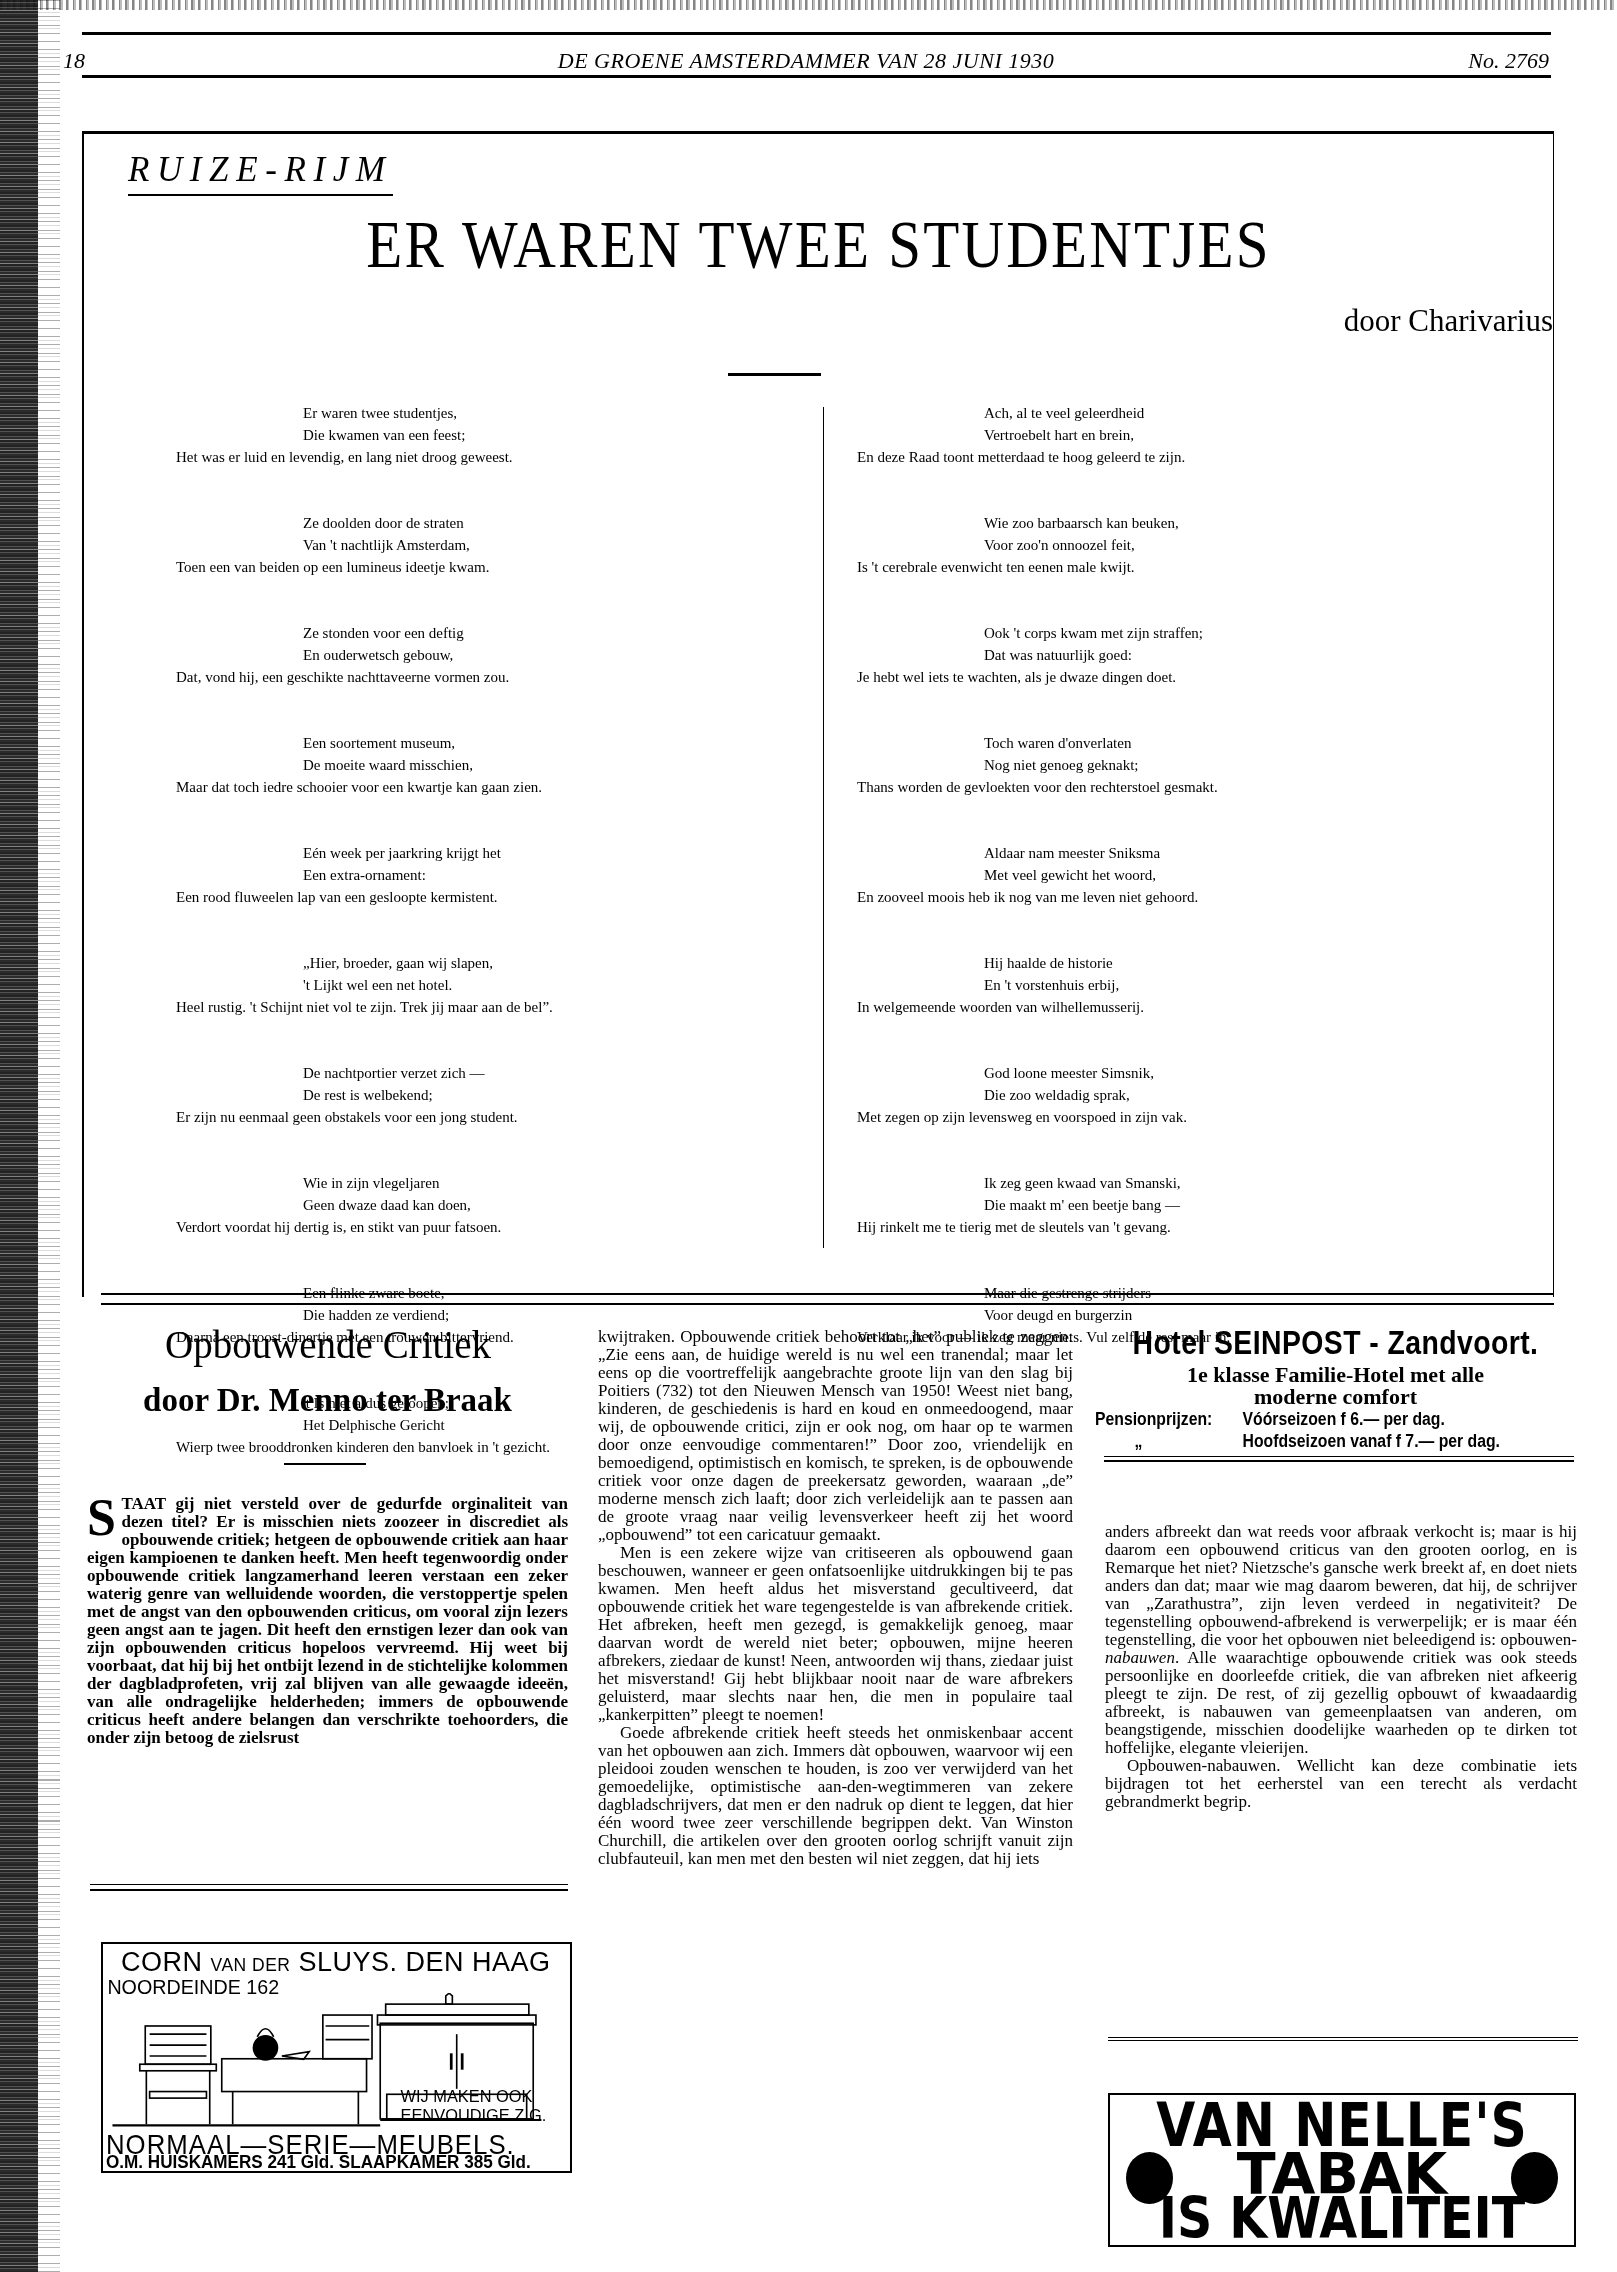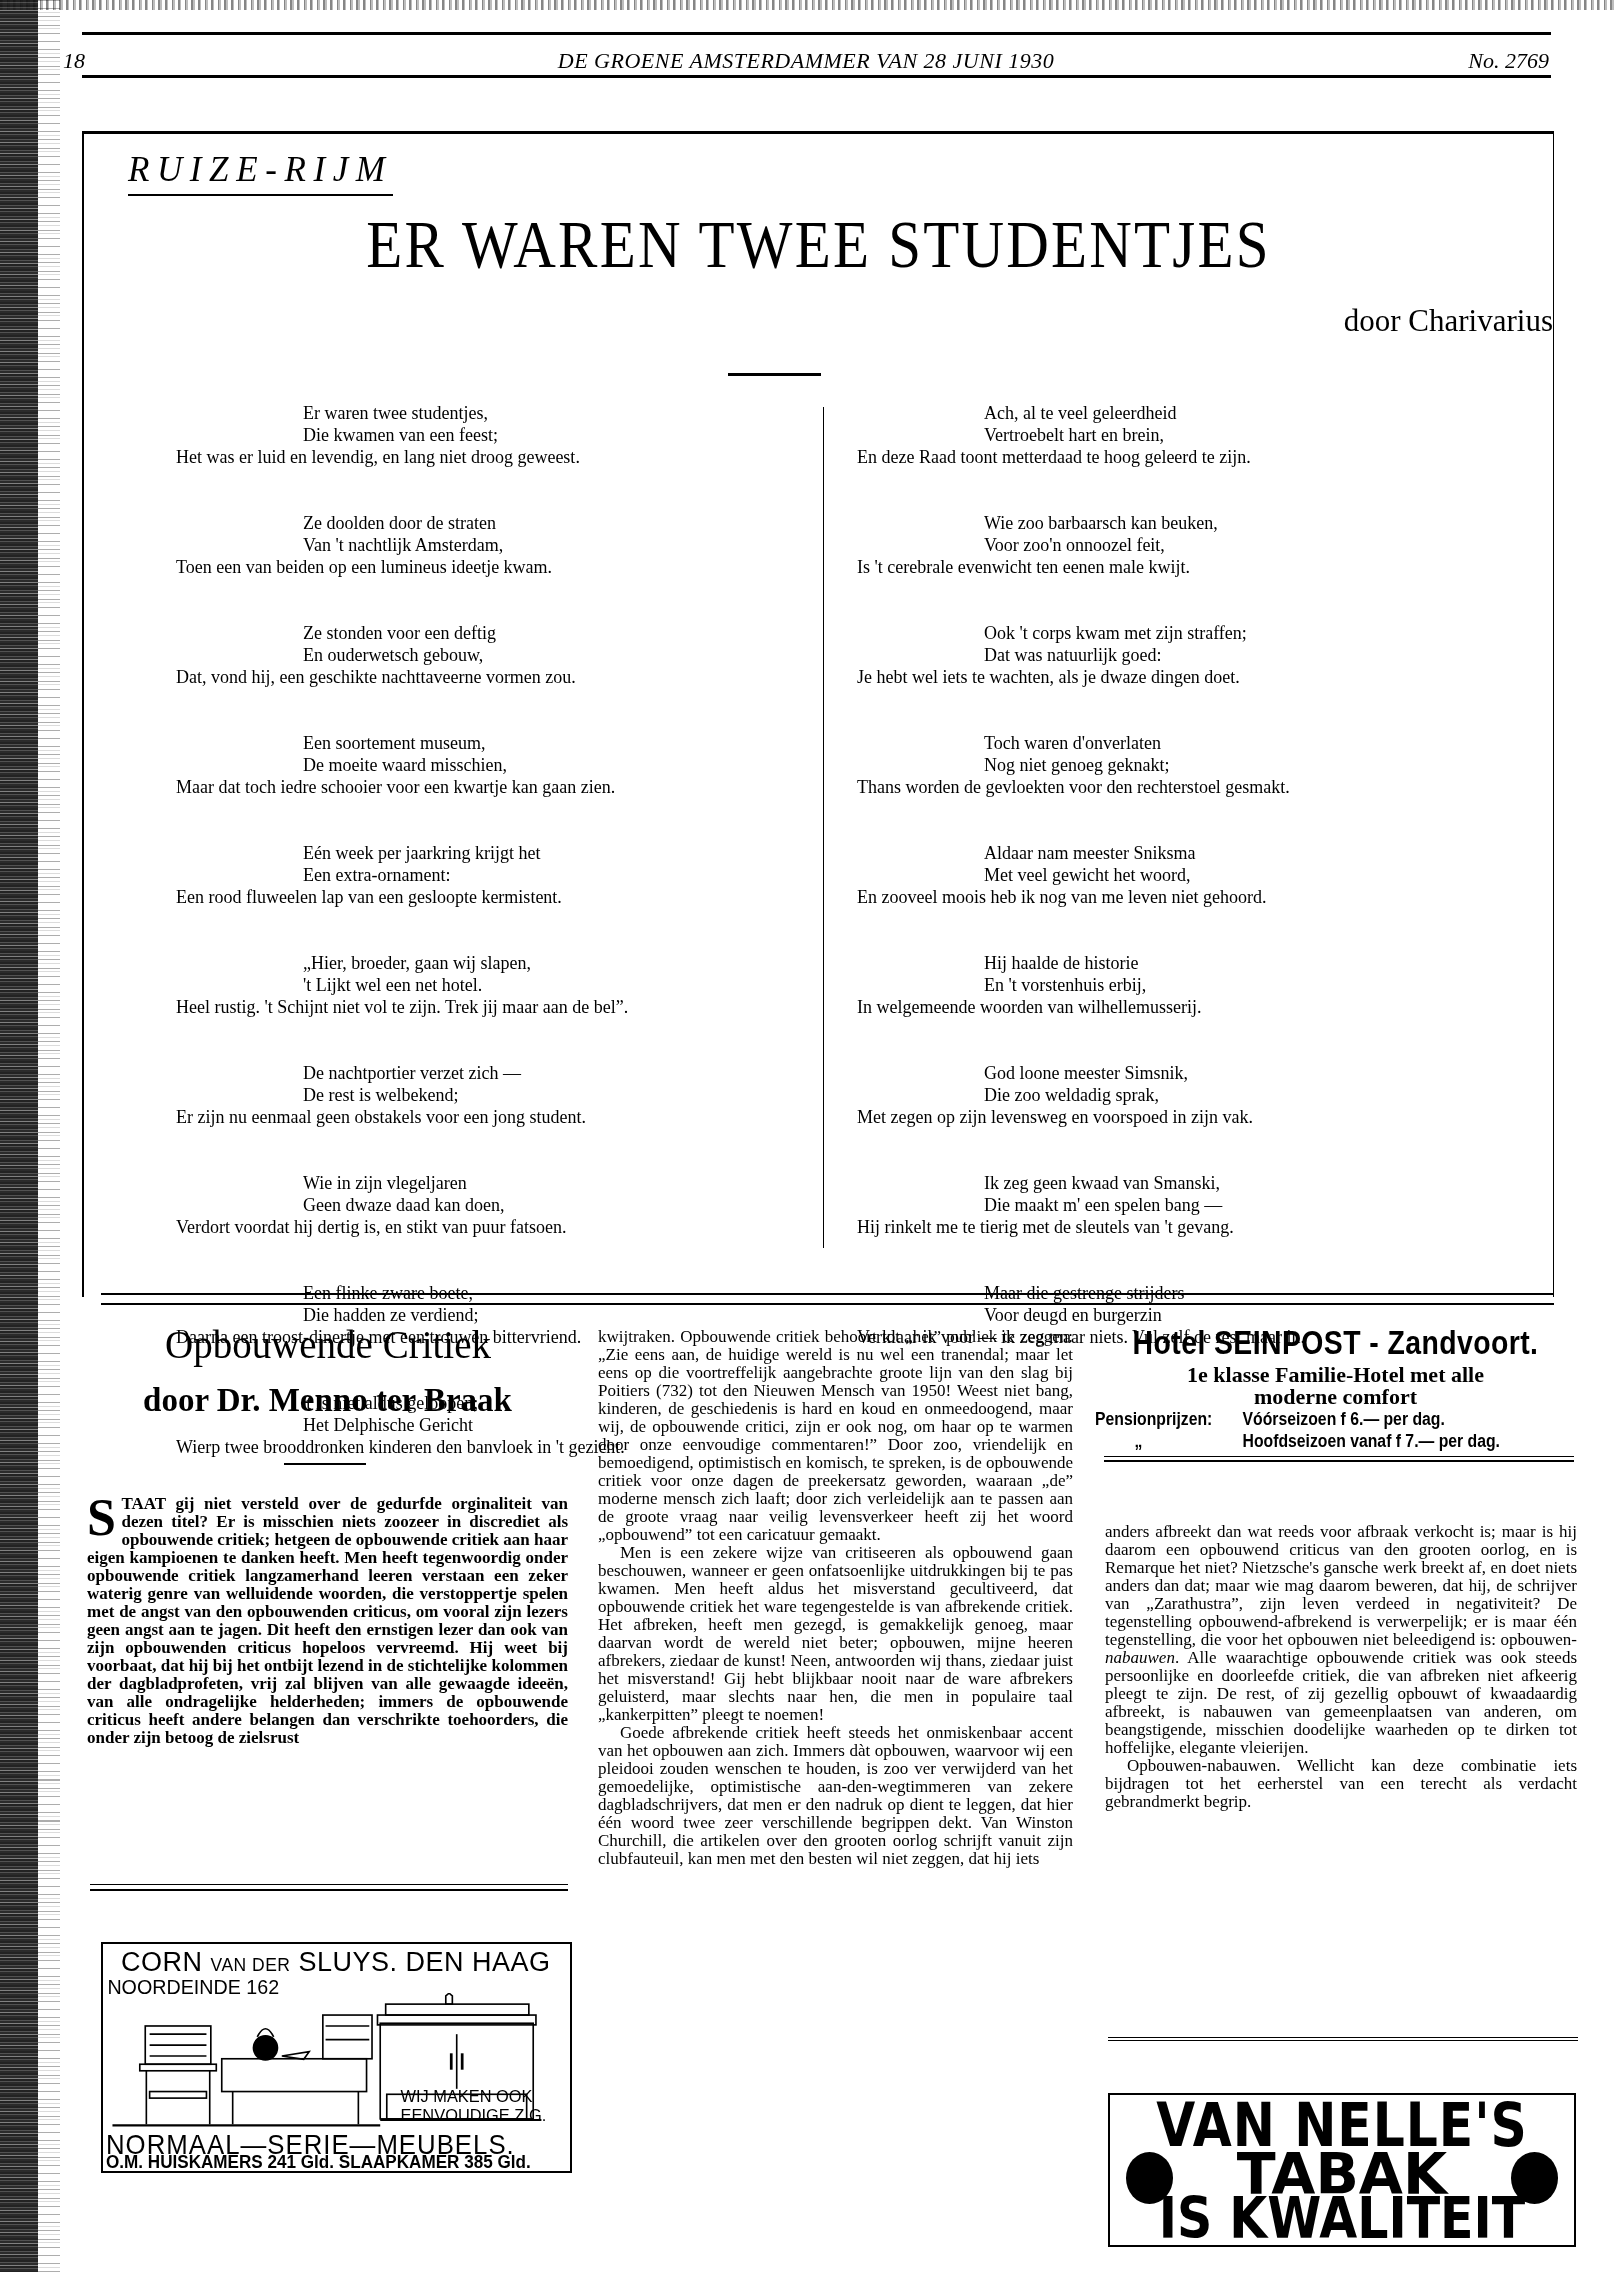--- a/index.html
+++ b/index.html
@@ -25,21 +25,21 @@
 
   
   .poem-box { position: absolute; left: 82px; top: 131px; width: 1469px; height: 1163px;
     border-left: 2.2px solid #000; border-right: 1.1px solid #000; border-top: 3.3px solid #000; }
   .rubric { position: absolute; left: 44px; top: 16.4px; font-style: italic; font-size: 35px;
     letter-spacing: 7.6px; padding-bottom: 3.3px; border-bottom: 2.2px solid #000; }
   .poem-title { position: absolute; left: 0; right: 0; top: 76px; text-align: center;
     font-size: 59px; letter-spacing: 2.2px; transform: scaleY(1.15); }
   .poem-byline { position: absolute; left: 0; right: 0; top: 169px; text-align: right; font-size: 31px; }
   .poem-divider { position: absolute; left: 644px; width: 93px; top: 239px; height: 2.7px; background:#000; }
-  .poem-col { position: absolute; top: 268px; width: 634px; font-size: 18px; line-height: 22px; }
+  .poem-col { position: absolute; top: 268px; width: 634px; font-size: 15px; line-height: 22px; }
   .poem-col.left { left: 92px; }
   .poem-col.right { left: 773px; }
   .poem-sep { position: absolute; left: 739px; top: 273px; width: 1.1px; height: 841px; background: #000; }
   .stanza { margin-bottom: 44px; }
   .stanza .ind { display: block; padding-left: 127px; }
   .stanza .full { display: block; }
 
   .double-rule { position: absolute; height: 7.6px; border-top: 2.7px solid #000; border-bottom: 2.7px solid #000; }
 
   
@@ -188,21 +188,21 @@
         <span class="ind">En 't vorstenhuis erbij,</span>
         <span class="full">In welgemeende woorden van wilhellemusserij.</span>
       </div>
       <div class="stanza">
         <span class="ind">God loone meester Simsnik,</span>
         <span class="ind">Die zoo weldadig sprak,</span>
         <span class="full">Met zegen op zijn levensweg en voorspoed in zijn vak.</span>
       </div>
       <div class="stanza">
         <span class="ind">Ik zeg geen kwaad van Smanski,</span>
-        <span class="ind">Die maakt m' een spelen bang —</span>
+        <span class="ind">Die maakt m' een beetje bang —</span>
         <span class="full">Hij rinkelt me te tierig met de sleutels van 't gevang.</span>
       </div>
       <div class="stanza">
         <span class="ind">Maar die gestrenge strijders</span>
         <span class="ind">Voor deugd en burgerzin</span>
         <span class="full">Verklaar ik voor — ik zeg maar niets. Vul zelf de rest maar in.</span>
       </div>
     </div>
 </div>
 <div class="double-rule" style="left:101px;top:1293px;width:1453px;"></div>

